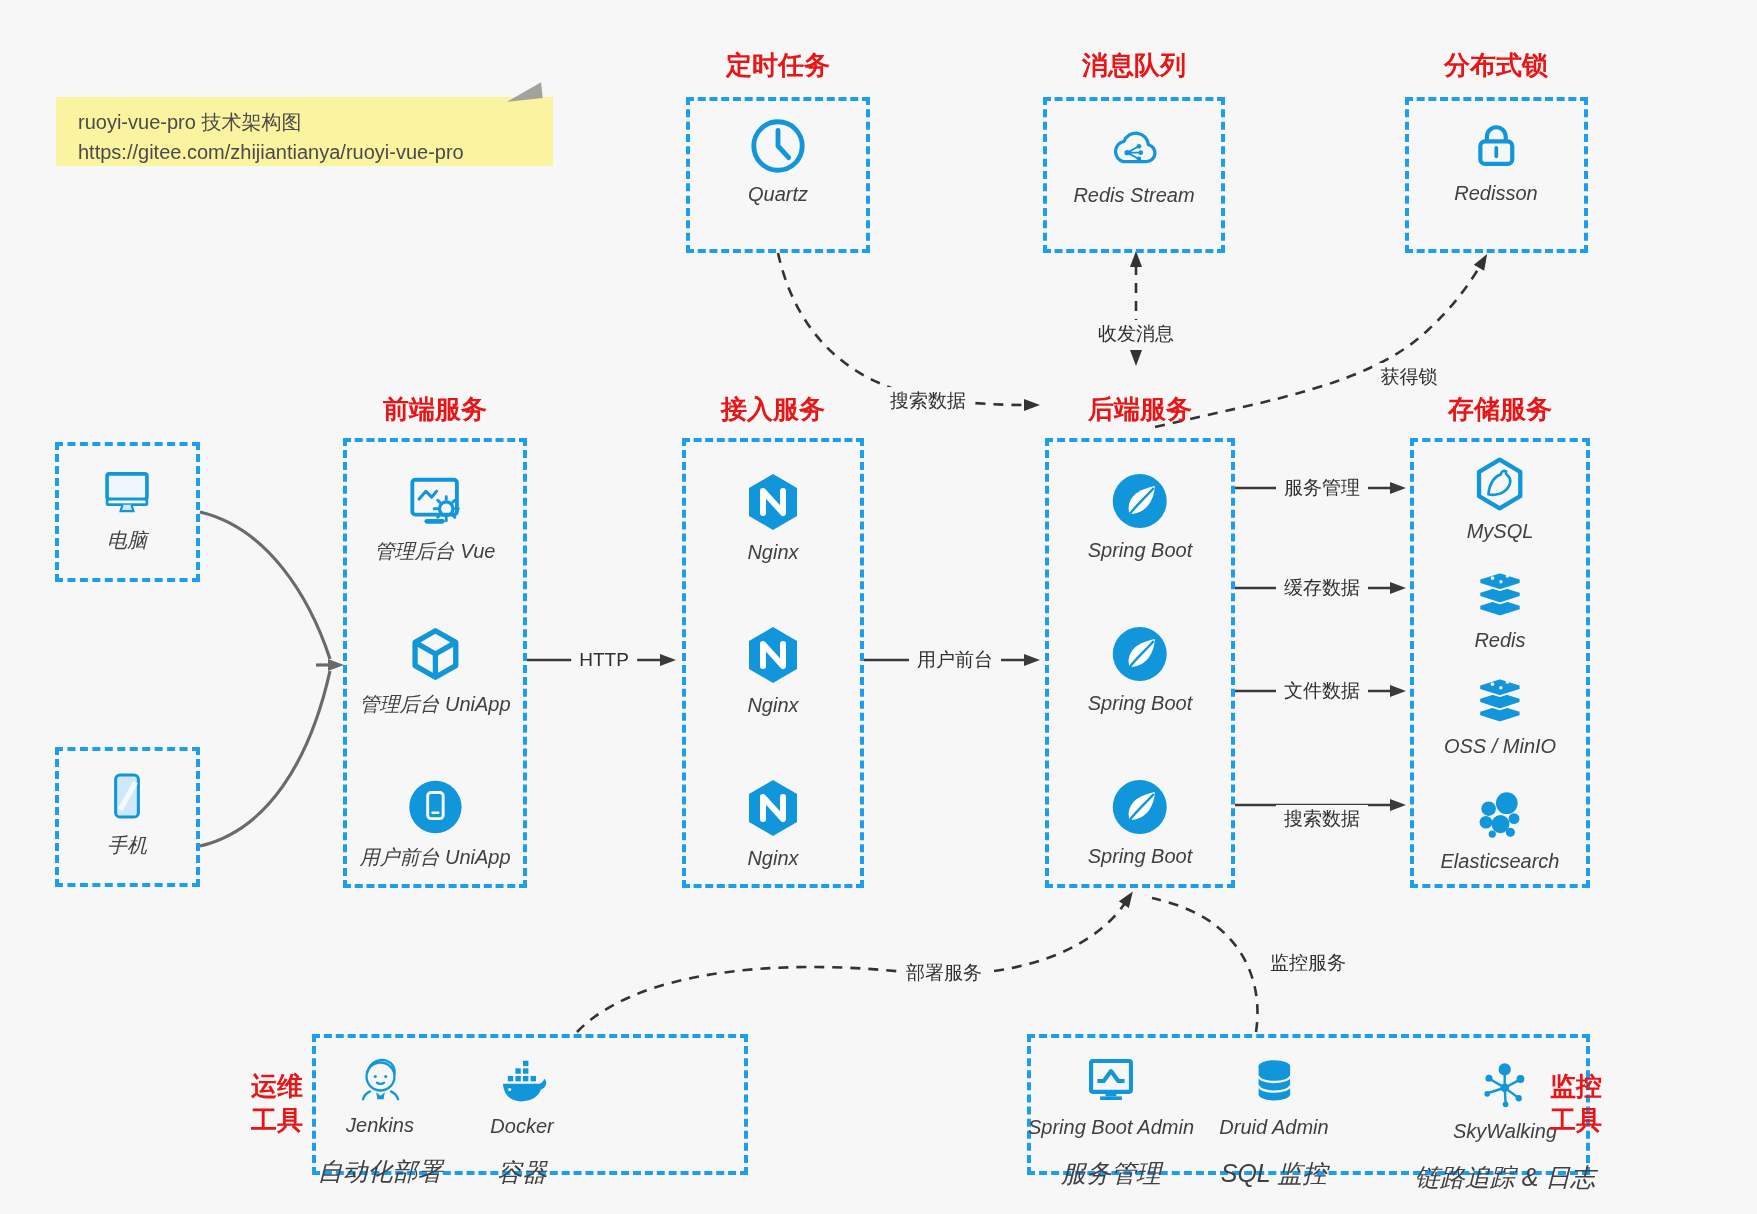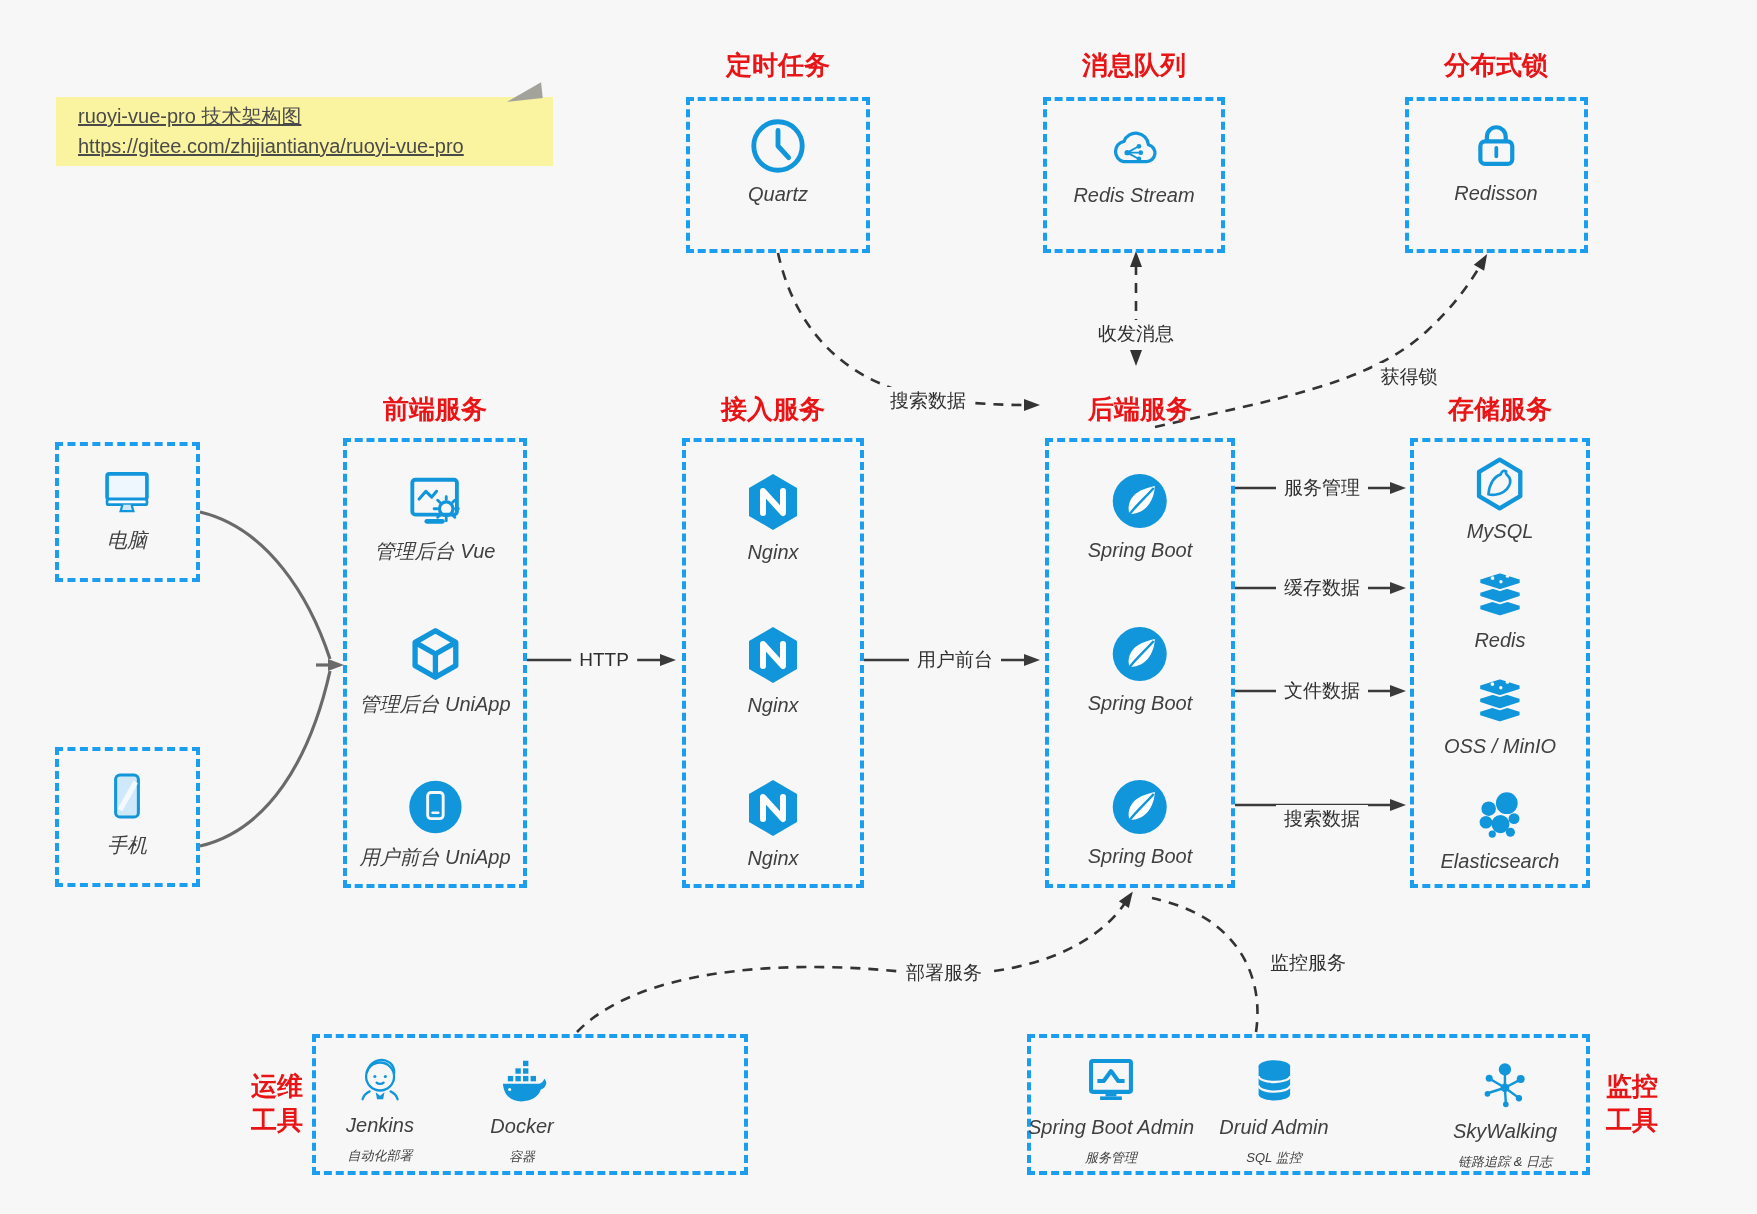--- a/index.html
+++ b/index.html
@@ -12,25 +12,25 @@
     font-family:"Liberation Sans","DejaVu Sans",sans-serif;overflow:hidden;}
   .wires{position:absolute;left:0;top:0;z-index:1;}
   .dashed-box{position:absolute;border:4px dashed var(--border-blue);box-sizing:border-box;z-index:2;background:transparent;}
   .group-title{position:absolute;transform:translateX(-50%);color:var(--title-red);
     font-size:26px;font-weight:bold;white-space:nowrap;z-index:5;}
   .side-label{position:absolute;transform:translate(-50%,-50%);color:var(--title-red);
     font-size:26px;font-weight:bold;text-align:center;line-height:1.3;white-space:nowrap;z-index:5;}
   .node{position:absolute;transform:translateX(-50%);display:flex;flex-direction:column;align-items:center;z-index:4;font-style:italic;}
   .ic{color:var(--accent-blue);display:block;line-height:0;}
   .nlabel{margin-top:6px;font-size:20px;color:var(--label-dark);white-space:nowrap;}
-  .nsub{margin-top:10px;font-size:13px;color:var(--label-dark);white-space:nowrap;}
+  .nsub{margin-top:18px;font-size:25px;color:var(--label-dark);white-space:nowrap;}
   .edge-label{position:absolute;transform:translate(-50%,-50%);background:var(--bg);
     padding:1px 8px;font-size:19px;color:#2f2f2f;white-space:nowrap;z-index:5;}
   .note{position:absolute;left:56px;top:97px;width:497px;height:69px;background:var(--note-bg);
-    color:var(--note-text);font-size:20px;line-height:1.5;padding:4px 0 0 22px;box-sizing:border-box;z-index:6;text-decoration:underline;}
+    color:var(--note-text);font-size:20px;line-height:1.5;padding:10px 0 0 22px;box-sizing:border-box;z-index:6;}
   .note-fold{position:absolute;left:506px;top:84px;width:0;height:0;z-index:7;
     border-left:36px solid transparent;border-bottom:16px solid #a3a39b;transform:rotate(-6deg);}
 </style>
 </head>
 <body>
 
 <div class="canvas">
 
   <svg class="wires" width="1757" height="1214" viewBox="0 0 1757 1214">
     <defs>
@@ -80,21 +80,21 @@
   <div class="group-title" style="left:1496px;top:48px">分布式锁</div>
   <div class="group-title" style="left:435px;top:392px">前端服务</div>
   <div class="group-title" style="left:773px;top:392px">接入服务</div>
   <div class="group-title" style="left:1140px;top:392px">后端服务</div>
   <div class="group-title" style="left:1500px;top:392px">存储服务</div>
 
   <div class="side-label" style="left:277px;top:1104px">
     <div>运维</div>
     <div>工具</div>
   </div>
-  <div class="side-label" style="left:1632px;top:1104px">
+  <div class="side-label" style="left:1576px;top:1104px">
     <div>监控</div>
     <div>工具</div>
   </div>
 
   <div class="dashed-box" style="left:686px;top:97px;width:184px;height:156px"></div>
   <div class="dashed-box" style="left:1043px;top:97px;width:182px;height:156px"></div>
   <div class="dashed-box" style="left:1405px;top:97px;width:183px;height:156px"></div>
   <div class="dashed-box" style="left:55px;top:442px;width:145px;height:140px"></div>
   <div class="dashed-box" style="left:55px;top:747px;width:145px;height:140px"></div>
   <div class="dashed-box" style="left:343px;top:438px;width:184px;height:450px"></div>

